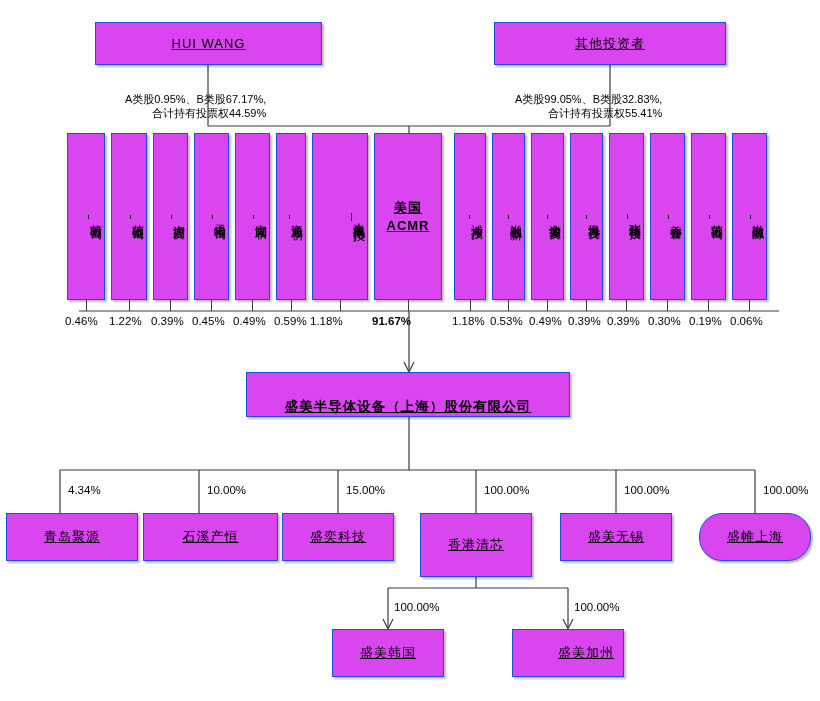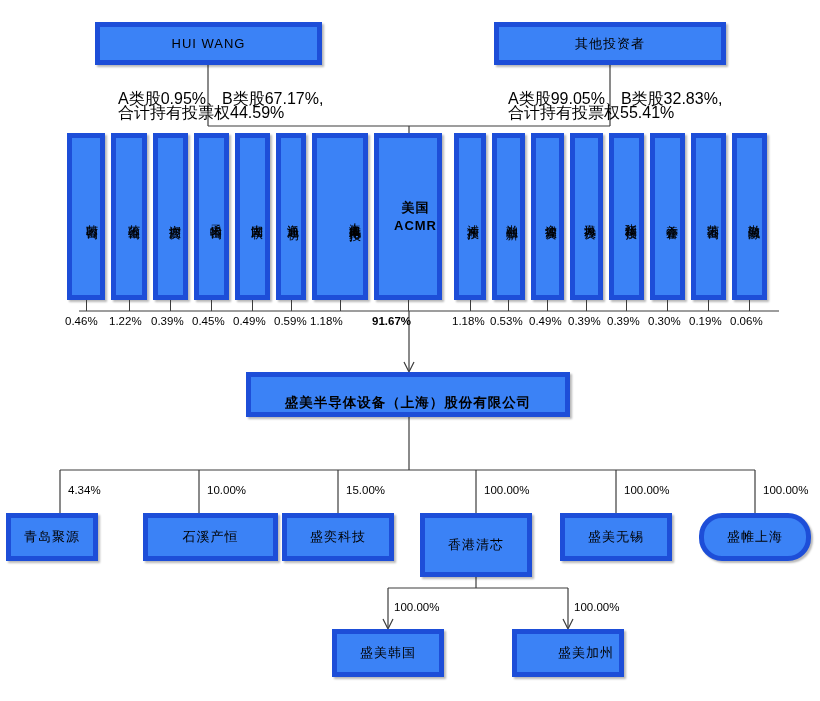--- a/index.html
+++ b/index.html
@@ -1,33 +1,34 @@
 <!DOCTYPE html>
 <html><head>
 <meta charset="utf-8">
 <style>
   html,body{margin:0;padding:0;background:#fff;}
   body{width:820px;height:701px;font-family:"Liberation Sans",sans-serif;color:#000;}
   #stage{position:relative;width:820px;height:701px;overflow:hidden;}
   .box{
-    position:absolute;box-sizing:border-box;border:5px solid #1d4ed8;background:#3b82f6;
+    position:absolute;box-sizing:border-box;border:1px solid #1d4ed8;background:#d946ef;
     display:flex;align-items:center;justify-content:center;text-align:center;
     box-shadow:2px 2px 2px rgba(0,0,0,0.28);
+    text-decoration:underline;
   }
   .top-box{font-size:13px;letter-spacing:1px;}
   .vbox{
     writing-mode:vertical-rl;text-orientation:upright;
     font-size:12px;line-height:16px;letter-spacing:1px;
     padding:6px 0;align-items:flex-start;
   }
   .vbox.strong{font-weight:bold;}
   .hbox{font-size:13px;letter-spacing:1px;}
   .pct{position:absolute;font-size:11.5px;white-space:nowrap;}
   .pct.b{font-weight:bold;}
-  .note{position:absolute;font-size:16px;line-height:14px;text-align:left;white-space:nowrap;}
+  .note{position:absolute;font-size:11px;line-height:14px;text-align:right;white-space:nowrap;margin-left:7px;}
   svg.lines{position:absolute;left:0;top:0;width:820px;height:701px;}
   .main-box{font-size:13.5px;font-weight:bold;letter-spacing:1px;align-items:flex-end;}
   .acmr{font-size:13px;font-weight:bold;line-height:18px;writing-mode:horizontal-tb;}
 </style>
 </head>
 <body>
 
 <div id="stage">
 
   <svg class="lines" viewBox="0 0 820 701">
@@ -113,21 +114,21 @@
       <div class="box vbox" style="left: 276px; top: 133px; width: 30px; height: 167px;">
         <span>海通旭初</span>
       </div>
       <div style="position: absolute; left: 290.5px; top: 300px; width: 1px; height: 11px; background: rgb(60, 60, 60);"></div>
       <div class="pct" style="left: 274px; top: 315px;">0.59%</div>
       <div class="box vbox" style="left: 312px; top: 133px; width: 56px; height: 167px;">
         <span>上海集成电路产投</span>
       </div>
       <div style="position: absolute; left: 339.5px; top: 300px; width: 1px; height: 11px; background: rgb(60, 60, 60);"></div>
       <div class="pct" style="left: 310px; top: 315px;">1.18%</div>
-      <div class="box vbox strong" style="left: 374px; top: 133px; width: 68px; height: 167px; justify-content: flex-end; align-items: center; writing-mode: horizontal-tb;">
+      <div class="box vbox strong" style="left: 374px; top: 133px; width: 68px; height: 167px; justify-content: center; align-items: center; writing-mode: horizontal-tb;">
         <span class="acmr">美国<br>ACMR</span>
       </div>
       <div style="position: absolute; left: 407.5px; top: 300px; width: 1px; height: 11px; background: rgb(60, 60, 60);"></div>
       <div class="pct b" style="left: 372px; top: 315px;">91.67%</div>
       <div class="box vbox" style="left: 454px; top: 133px; width: 32px; height: 167px;">
         <span>浦东产投</span>
       </div>
       <div style="position: absolute; left: 469.5px; top: 300px; width: 1px; height: 11px; background: rgb(60, 60, 60);"></div>
       <div class="pct" style="left: 452px; top: 315px;">1.18%</div>
       <div class="box vbox" style="left: 492px; top: 133px; width: 33px; height: 167px;">
@@ -165,21 +166,21 @@
       </div>
       <div style="position: absolute; left: 749px; top: 300px; width: 1px; height: 11px; background: rgb(60, 60, 60);"></div>
       <div class="pct" style="left: 730px; top: 315px;">0.06%</div>
     </div>
 
   <div class="box main-box" style="left:246px;top:372px;width:324px;height:45px;">
     <span>盛美半导体设备（上海）股份有限公司</span>
   </div>
 
   <div id="sub-layer">
-      <div class="box hbox" style="left: 6px; top: 513px; width: 92px; height: 48px;">
+      <div class="box hbox" style="left: 6px; top: 513px; width: 132px; height: 48px;">
         <span>青岛聚源</span>
       </div>
       <div class="pct" style="left: 68px; top: 484px;">4.34%</div>
       <div class="box hbox" style="left: 143px; top: 513px; width: 135px; height: 48px;">
         <span>石溪产恒</span>
       </div>
       <div class="pct" style="left: 207px; top: 484px;">10.00%</div>
       <div class="box hbox" style="left: 282px; top: 513px; width: 112px; height: 48px;">
         <span>盛奕科技</span>
       </div>

